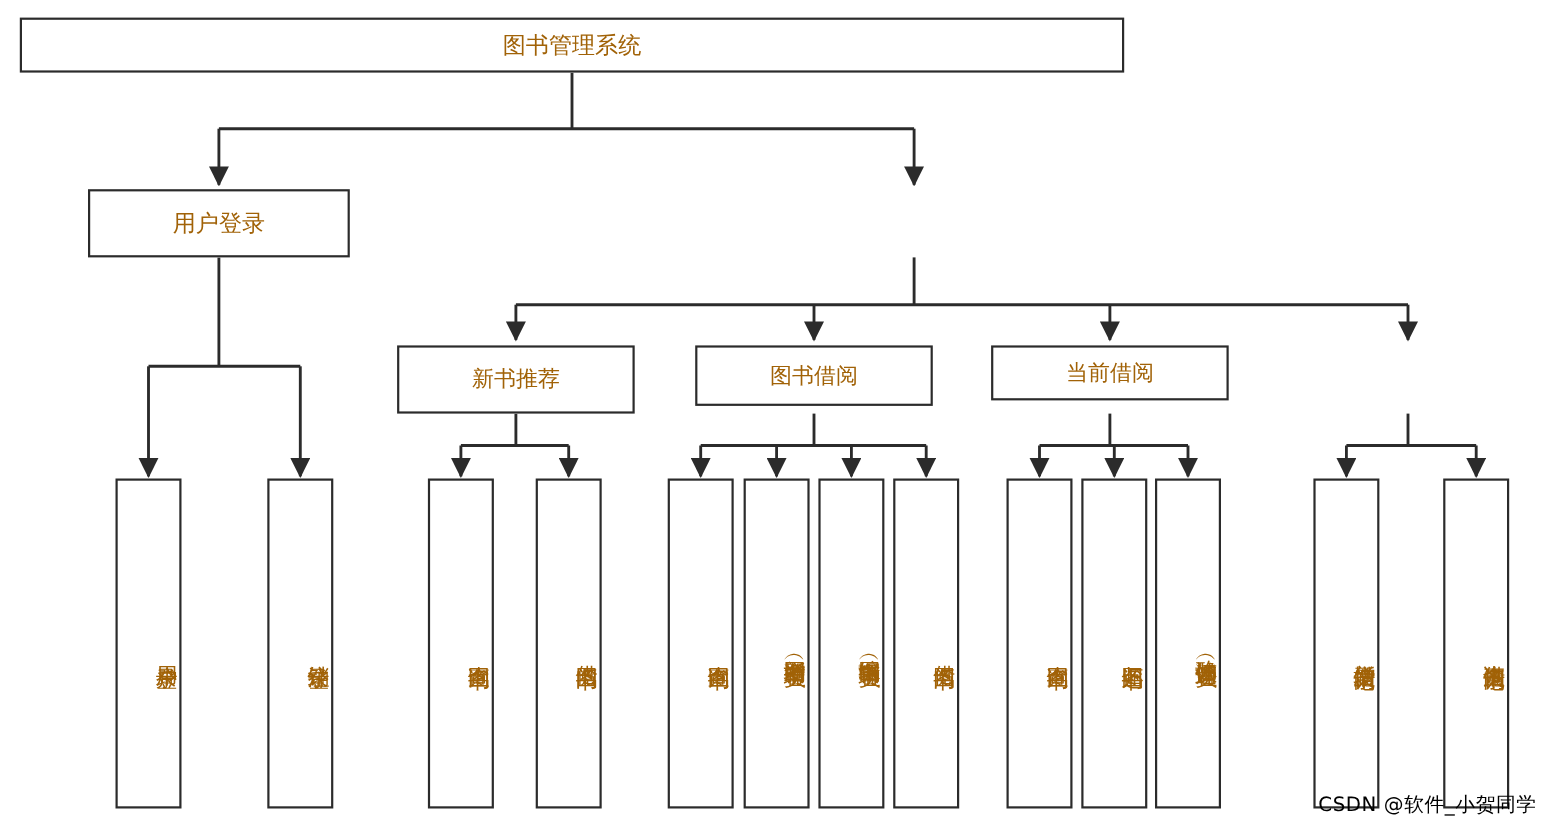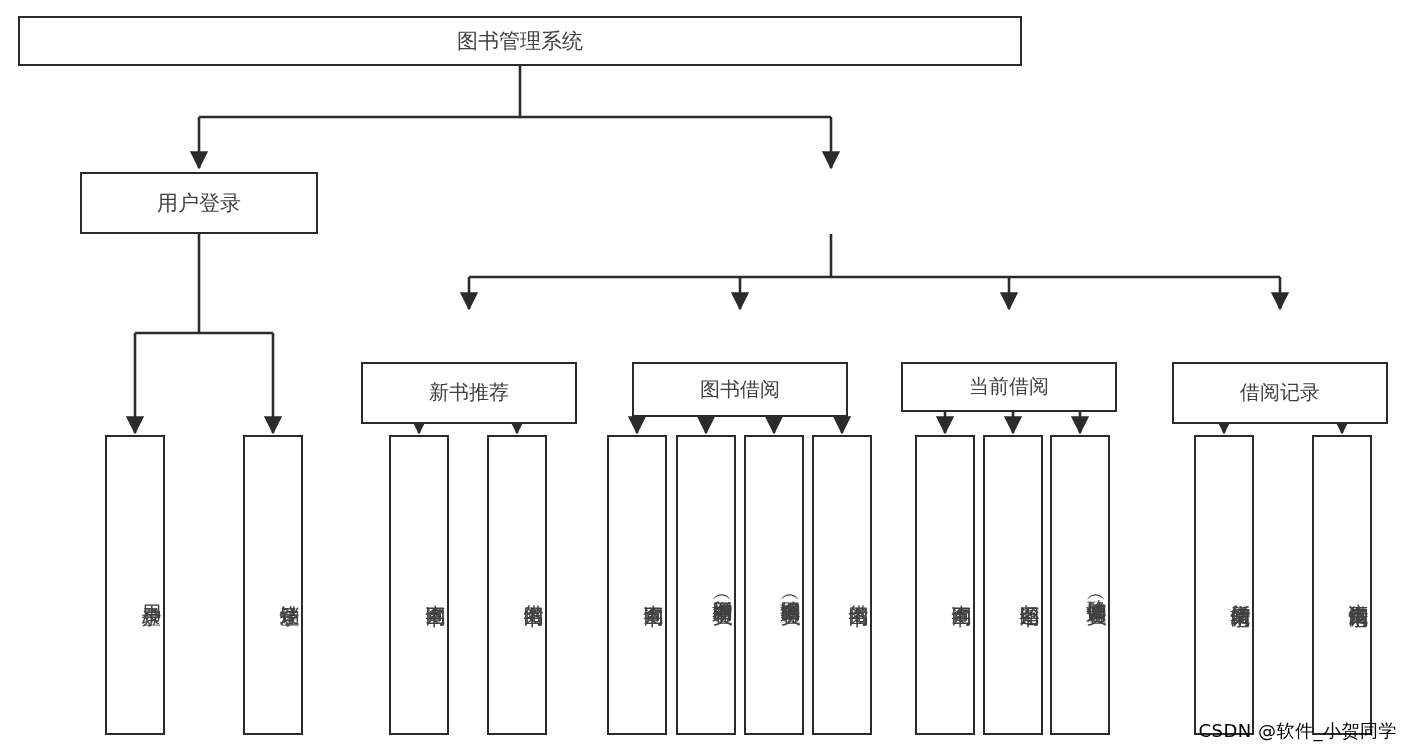--- a/index.html
+++ b/index.html
@@ -26,32 +26,31 @@
     height: 747px;
   }
   .node {
     position: absolute;
     box-sizing: border-box;
     background: #ffffff;
     border: 2px solid #2b2b2b;
     display: flex;
     align-items: center;
     justify-content: center;
-    color: #404040;
+    color: #a16207;
     line-height: 1.18;
   }
   .node-root {
     font-size: 21px;
   }
   .node-l1 {
     font-size: 21px;
   }
   .node-l2 {
     font-size: 20px;
-    margin-top: 48px;
   }
   .node-leaf {
     font-size: 20px;
     writing-mode: vertical-rl;
     text-orientation: upright;
     align-items: flex-start;
     justify-content: center;
     padding-top: 12px;
     letter-spacing: 1px;
   }
@@ -129,21 +128,20 @@
     </g>
   </svg>
 
   <div class="node node-root" style="left:18px; top:16px; width:1004px; height:50px;">图书管理系统</div>
 
   <div class="node node-l1" style="left:80px; top:172px; width:238px; height:62px;">用户登录</div>
 
   <div class="node node-l2" style="left:361px; top:314px; width:216px; height:62px;">新书推荐</div>
   <div class="node node-l2" style="left:632px; top:314px; width:216px; height:55px;">图书借阅</div>
   <div class="node node-l2" style="left:901px; top:314px; width:216px; height:50px;">当前借阅</div>
-  <div class="node node-l2" style="left:1172px; top:314px; width:216px; height:62px;">借阅记录</div>
 
   <div class="node node-leaf" style="left:105px; top:435px; width:60px; height:300px;">
     <span class="leaf-label">用户登录</span>
   </div>
   <div class="node node-leaf" style="left:243px; top:435px; width:60px; height:300px;">
     <span class="leaf-label">注销登录</span>
   </div>
 
   <div class="node node-leaf" style="left:389px; top:435px; width:60px; height:300px;">
     <span class="leaf-label">查询图书</span>

